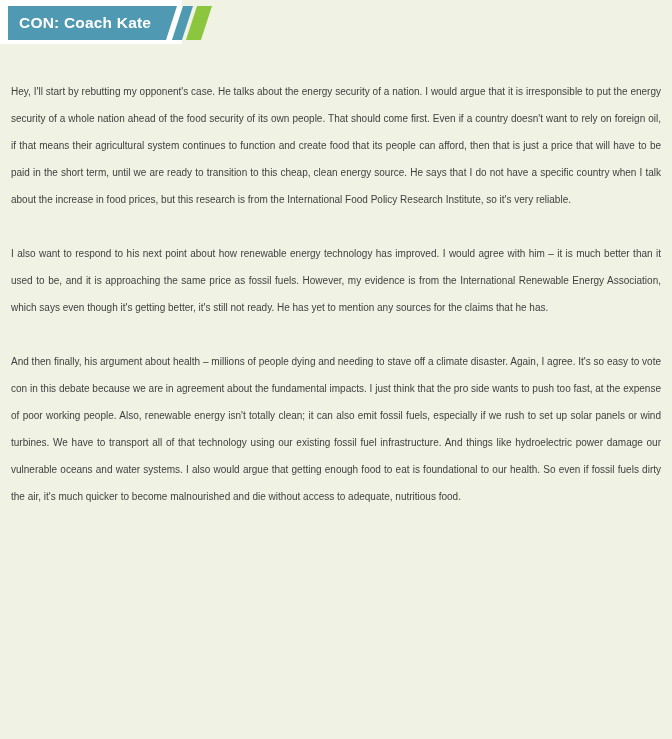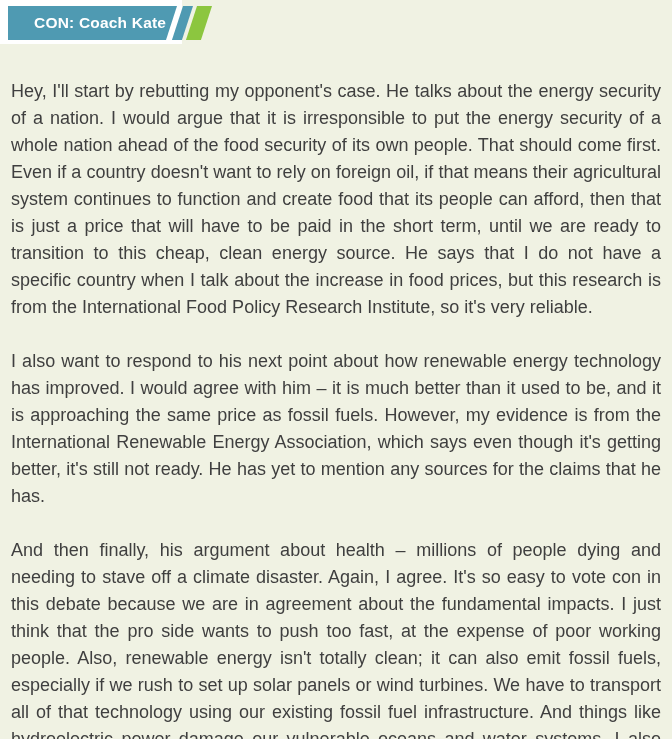--- a/index.html
+++ b/index.html
@@ -34,21 +34,21 @@
   .banner-bar {
     position: absolute;
     top: 6px;
     left: 8px;
     width: 169px;
     height: 34px;
     background: var(--banner-teal);
     clip-path: polygon(0 0, 100% 0, calc(100% - 11px) 100%, 0 100%);
     display: flex;
     align-items: center;
-    padding-left: 26px;
+    padding-left: 11px;
     color: var(--banner-text);
     font-size: 15.5px;
     font-weight: bold;
     letter-spacing: 0.2px;
   }
   .stripe {
     position: absolute;
     top: 6px;
     height: 34px;
     transform: skewX(-18deg);
@@ -66,21 +66,21 @@
   }
   .content {
     position: absolute;
     top: 44px;
     left: 0;
     right: 0;
     padding: 34px 11px 0 11px;
   }
   .content p {
     margin: 0 0 27px 0;
-    font-size: 18px;
+    font-size: 10px;
     line-height: 27px;
     text-align: justify;
     color: var(--body-text);
   }
 </style>
 </head>
 <body>
 
 <div class="page">
 

